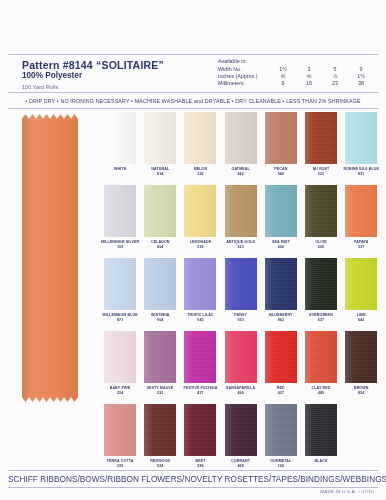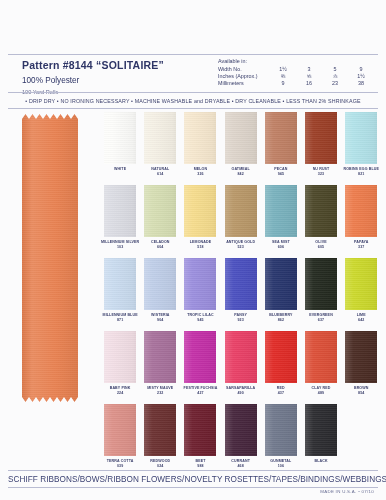--- a/index.html
+++ b/index.html
@@ -31,22 +31,22 @@
   .header{
     position:absolute;left:0;right:0;top:55px;height:37px;
     display:flex;align-items:flex-start;
   }
   .head-left{width:218px;padding:4px 0 0 22px;box-sizing:border-box;}
   .pattern-title{
     font-size:10.5px;font-weight:bold;letter-spacing:.2px;
     color:#2e3566;line-height:12px;white-space:nowrap;
   }
   .composition{
-    font-size:8.2px;font-weight:normal;color:#2e3566;
-    margin-top:5px;line-height:10px;
+    font-size:8.2px;font-weight:bold;color:#2e3566;
+    line-height:10px;
   }
   .rolls{
     font-size:5.6px;color:#6a6f95;margin-top:3px;line-height:7px;
   }
 
   .head-right{flex:1;padding-top:3px;}
   .avail{
     font-size:5.4px;color:#3a3f6b;margin:0 0 1px 0;line-height:6px;
   }
   table.spec{

